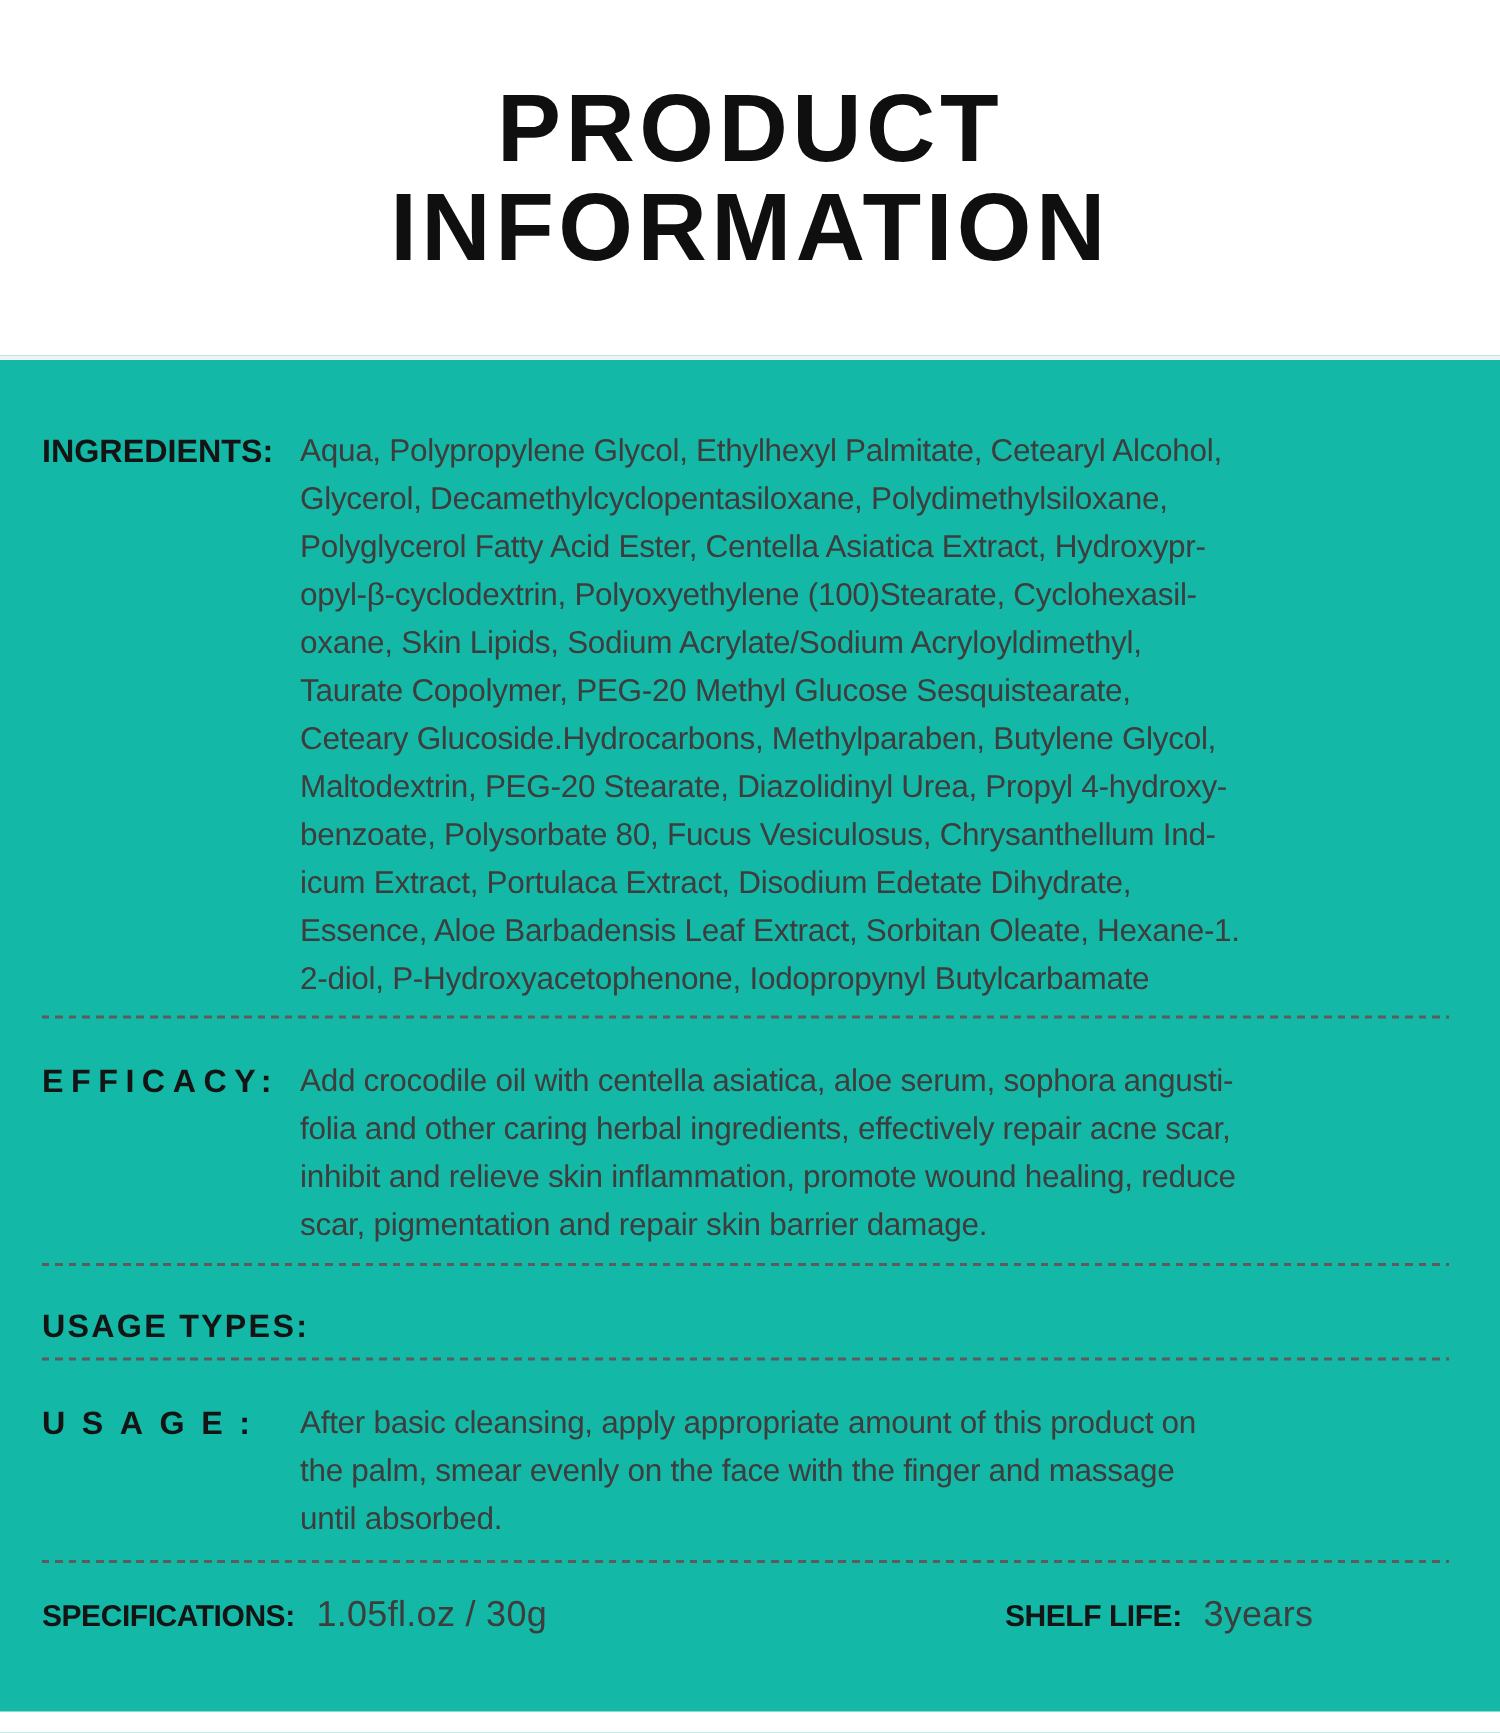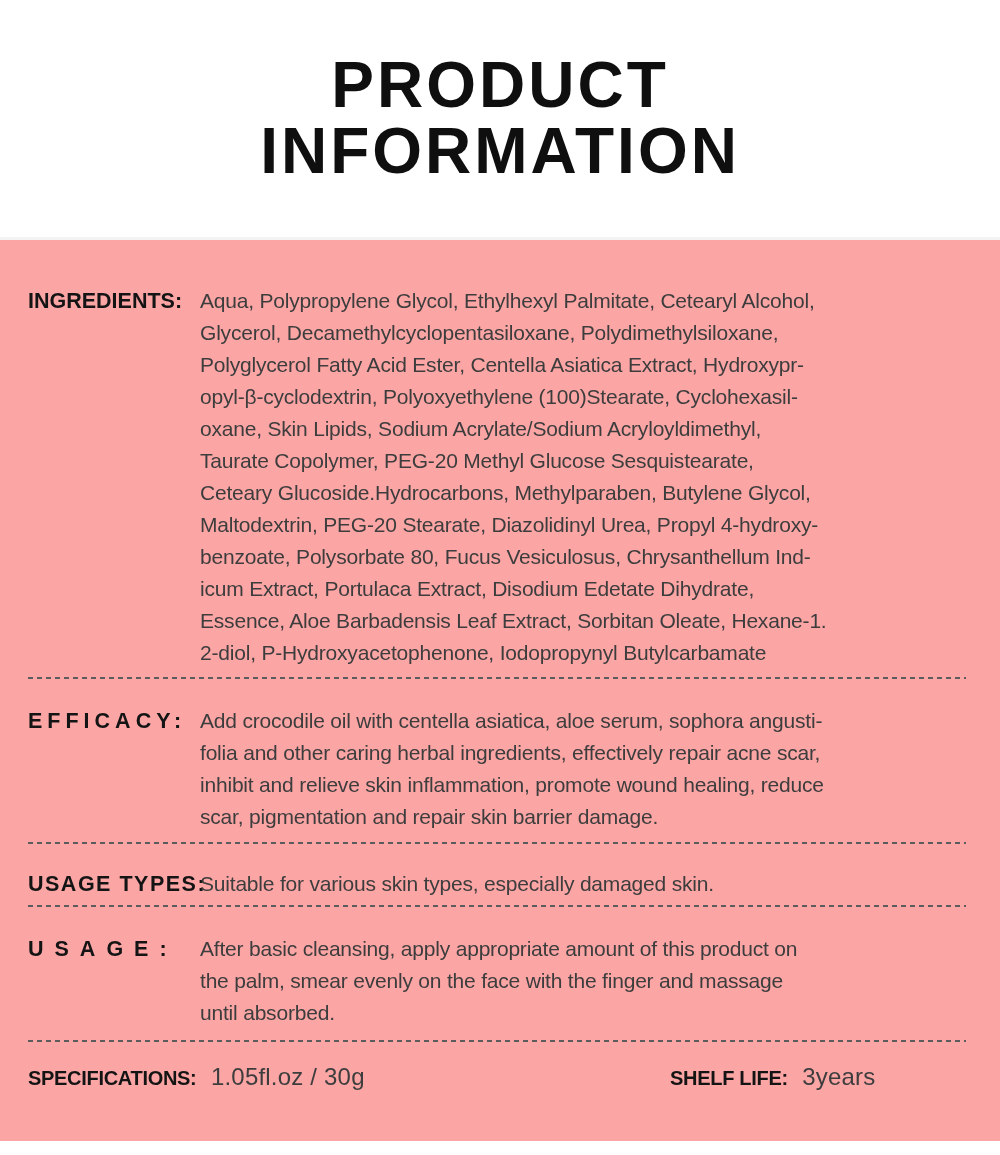--- a/index.html
+++ b/index.html
@@ -21,21 +21,21 @@
     line-height: 66px;
     letter-spacing: 3px;
     color: #0f0f0f;
   }
 
   
   .panel {
     margin-top: 53px;
     width: 1000px;
     min-height: 903px;
-    background: #fca5a5;
+    background: #14b8a6;
     border-top: 3px solid #f3f3f3;
     padding: 45px 34px 50px 28px;
   }
 
   .row {
     display: grid;
     grid-template-columns: 172px 1fr;
     column-gap: 0;
   }
   .lbl {
@@ -121,21 +121,20 @@
       <div class="txt">Add crocodile oil with centella asiatica, aloe serum, sophora angusti-
 folia and other caring herbal ingredients, effectively repair acne scar,
 inhibit and relieve skin inflammation, promote wound healing, reduce
 scar, pigmentation and repair skin barrier damage.</div>
     </div>
 
     <div class="sep sep-2"></div>
 
     <div class="row">
       <div class="lbl lbl-skin">USAGE TYPES:</div>
-      <div class="txt">Suitable for various skin types, especially damaged skin.</div>
     </div>
 
     <div class="sep sep-3"></div>
 
     <div class="row">
       <div class="lbl lbl-usage">USAGE:</div>
       <div class="txt">After basic cleansing, apply appropriate amount of this product on
 the palm, smear evenly on the face with the finger and massage
 until absorbed.</div>
     </div>

